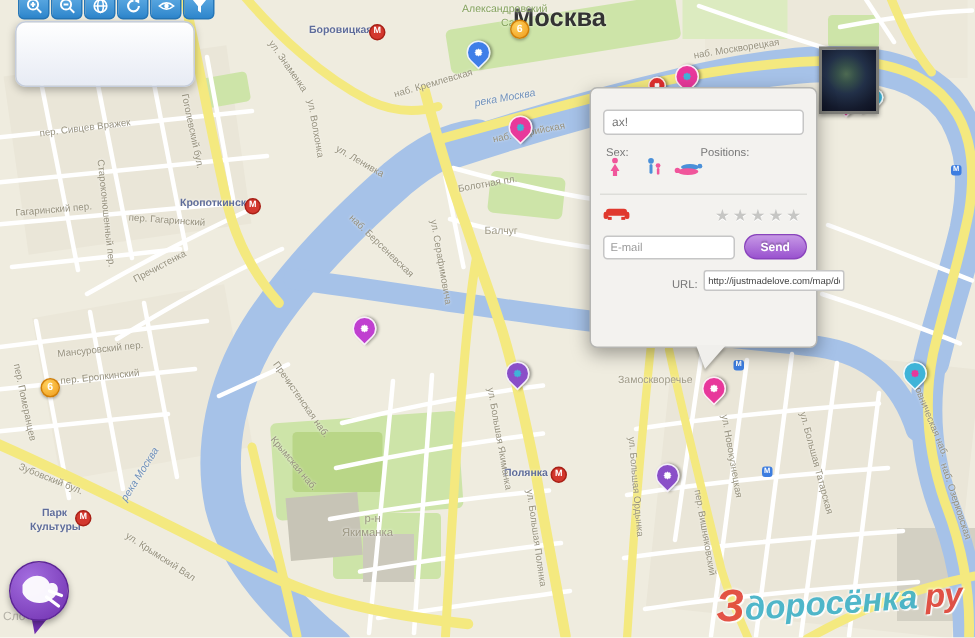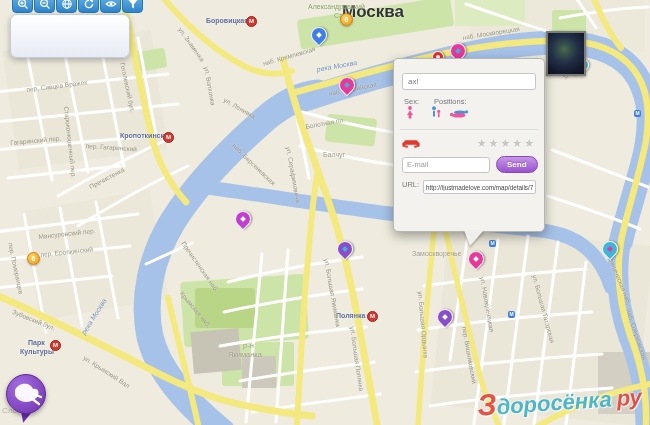--- a/index.html
+++ b/index.html
@@ -54,41 +54,41 @@
     border-left:6px solid transparent;border-right:14px solid transparent;
     border-top:16px solid #f0efec;filter:drop-shadow(0 2px 1px rgba(0,0,0,.25));}
   .p-head{display:flex;justify-content:space-between;align-items:flex-start;}
   .p-head .ts{font-size:8.5px;color:#555;}
   .p-close{width:11px;height:11px;border:1px solid #9d9d9d;border-radius:50%;color:#8d8d8d;
     font-size:9px;line-height:10px;text-align:center;cursor:pointer;background:#f8f8f7;
     box-sizing:border-box;margin-top:-1px;}
   .p-name{display:block;width:100%;height:17px;margin-top:7px;border:1px solid #c6c6c6;
     border-radius:3px;background:#fff;font-size:8px;color:#777;padding:0 5px;
     box-sizing:border-box;font-family:"Liberation Sans",sans-serif;}
-  .p-lblrow{display:flex;margin-top:7px;font-size:7.5px;color:#777;}
+  .p-lblrow{display:flex;margin-top:7px;font-size:7.5px;color:#777;gap:33px;}
   .p-lblrow .s1{margin-left:2px;}
   .p-lblrow .s2{margin-left:15px;}
   .p-icons{display:flex;align-items:flex-end;margin-top:2px;height:15px;}
   .p-icons .i1{margin-left:3px;}
   .p-icons .i2{margin-left:15px;}
   .p-icons .i3{margin-left:6px;}
   .p-div{border-top:1px solid #ddddd9;margin:6px -2px 0 -2px;}
   .p-rate{display:flex;justify-content:space-between;align-items:center;margin-top:4px;}
   #stars{font-size:11px;color:#c6c6c4;letter-spacing:2px;cursor:pointer;text-shadow:0 1px 0 #fff;}
   .p-tell{font-size:9.5px;font-weight:bold;color:#25b5d8;margin-top:5px;}
   .p-email{display:flex;align-items:center;margin-top:4px;gap:6px;}
   .p-email input{width:88px;height:16px;border:1px solid #c6c6c6;border-radius:3px;
     background:#fff;font-size:7.5px;color:#555;padding:0 4px;box-sizing:border-box;
     font-family:"Liberation Sans",sans-serif;}
   .p-email input::placeholder{color:#9a9a9a;}
   .send{height:17px;padding:0 10px;border:1px solid #8a44bd;border-radius:9px;
     background:linear-gradient(#c697e6,#9a53cf);color:#fff;font-size:8px;font-weight:bold;
     cursor:pointer;text-shadow:0 -1px 1px rgba(0,0,0,.25);
     font-family:"Liberation Sans",sans-serif;}
-  .p-url{display:flex;align-items:flex-start;margin-top:7px;gap:4px;}
+  .p-url{display:flex;align-items:flex-end;margin-top:7px;gap:4px;margin-left:46px;}
   .p-url .ul{font-size:7.5px;color:#777;}
   .p-url input{flex:1;height:14px;border:1px solid #c6c6c6;border-radius:2px;background:#fff;
     font-size:6.3px;color:#444;padding:0 2px;box-sizing:border-box;
     font-family:"Liberation Sans",sans-serif;}
   .p-links{display:flex;justify-content:space-between;margin-top:6px;font-size:8px;}
   .p-links span{color:#e03a9a;cursor:pointer;}
 
   
   .thumb{position:absolute;left:546px;top:31px;width:40px;height:45px;z-index:40;
     border:2px solid #7d7d78;box-sizing:border-box;cursor:pointer;

